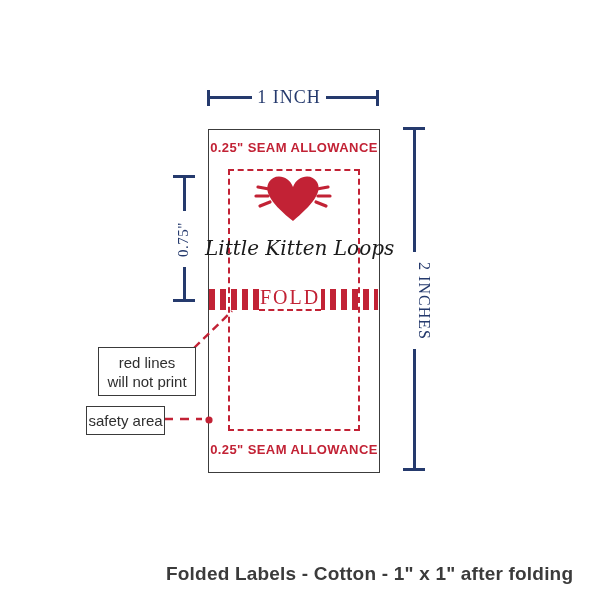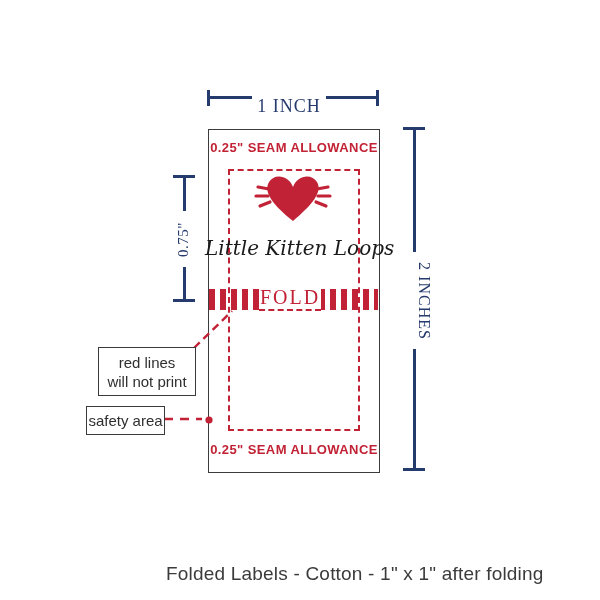--- a/index.html
+++ b/index.html
@@ -28,33 +28,33 @@
   .fold-box span{font-family:"Liberation Serif", serif;color:#c22235;font-size:20px;letter-spacing:2px;}
 
   
   .dim-line-h{height:3px;background:#253a6d;}
   .dim-line-v{width:3px;background:#253a6d;}
   .dim-cap-v{width:3px;height:16px;background:#253a6d;}
   .dim-cap-h{width:22px;height:3px;background:#253a6d;}
 
   .dim-label{background:#fff;display:flex;align-items:center;justify-content:center;
     color:#253a6d;font-family:"Liberation Serif", serif;}
-  .dim-label-top{left:252px;top:78px;width:74px;height:39px;font-size:18px;letter-spacing:1px;align-items:flex-end;}
+  .dim-label-top{left:252px;top:78px;width:74px;height:39px;font-size:18px;letter-spacing:1px;}
   .dim-label-right{left:406px;top:252px;width:36px;height:97px;font-size:16px;}
   .dim-label-right span{transform:rotate(90deg);white-space:nowrap;letter-spacing:1px;}
   .dim-label-left{left:167px;top:211px;width:33px;height:56px;font-size:15px;}
   .dim-label-left span{transform:rotate(-90deg);white-space:nowrap;letter-spacing:.5px;}
 
   
   .callout{background:#fff;border:1.5px solid #3a3a3a;display:flex;flex-direction:column;
     align-items:center;justify-content:center;color:#2f2f2f;font-size:15px;line-height:19px;}
   .callout.red-lines{left:98px;top:347px;width:96px;height:47px;}
   .callout.safety{left:86px;top:406px;width:77px;height:27px;}
 
-  .caption{left:166px;top:563px;font-size:19px;font-weight:normal;color:#3b3b3b;
+  .caption{left:166px;top:563px;font-size:19px;font-weight:bold;color:#3b3b3b;
     letter-spacing:.2px;white-space:nowrap;}
 
   svg.overlay{left:0;top:0;pointer-events:none;}
 </style>
 </head>
 <body>
 
 <div id="canvas">
 
   <div class="abs label-rect"></div>

